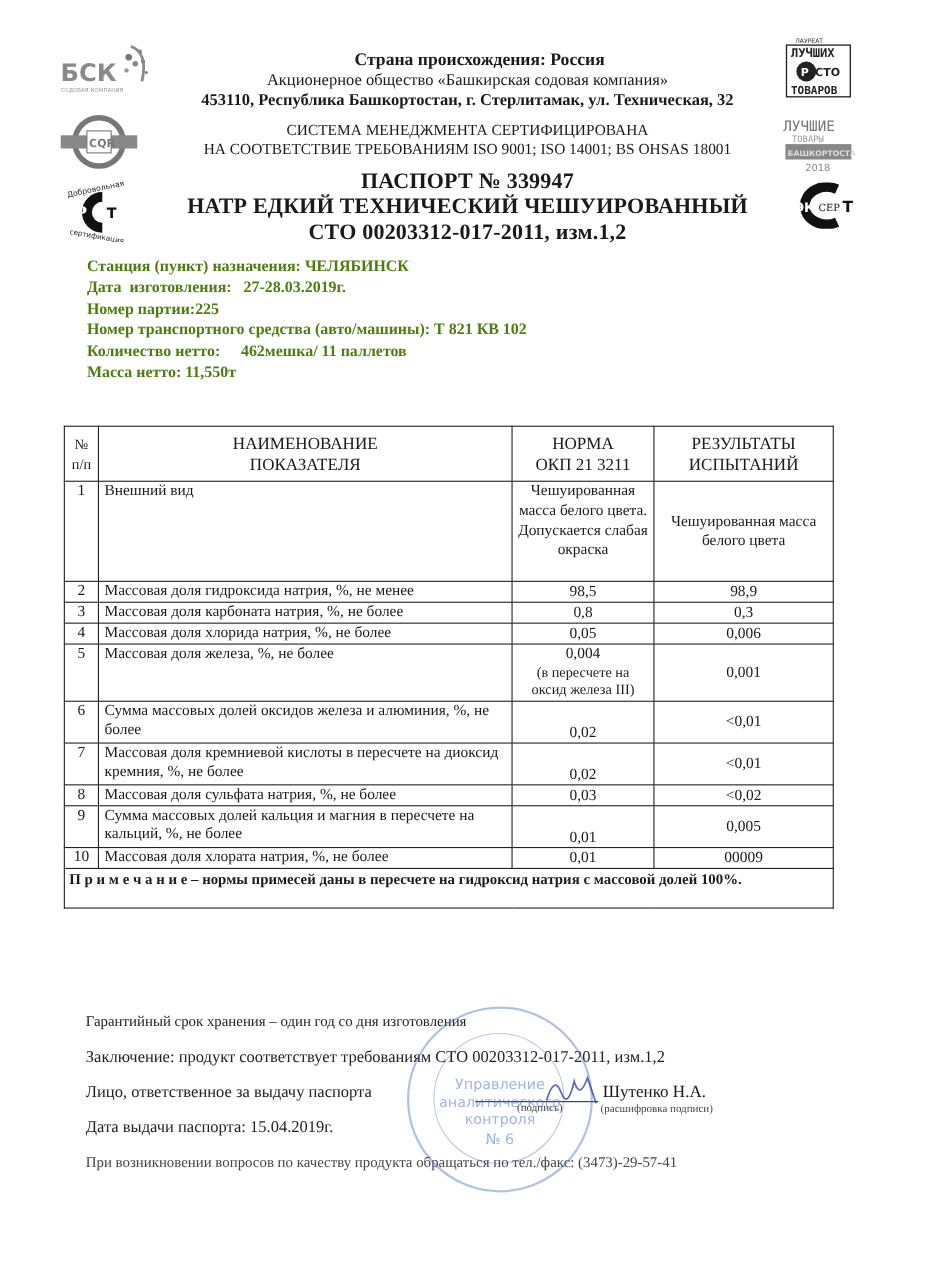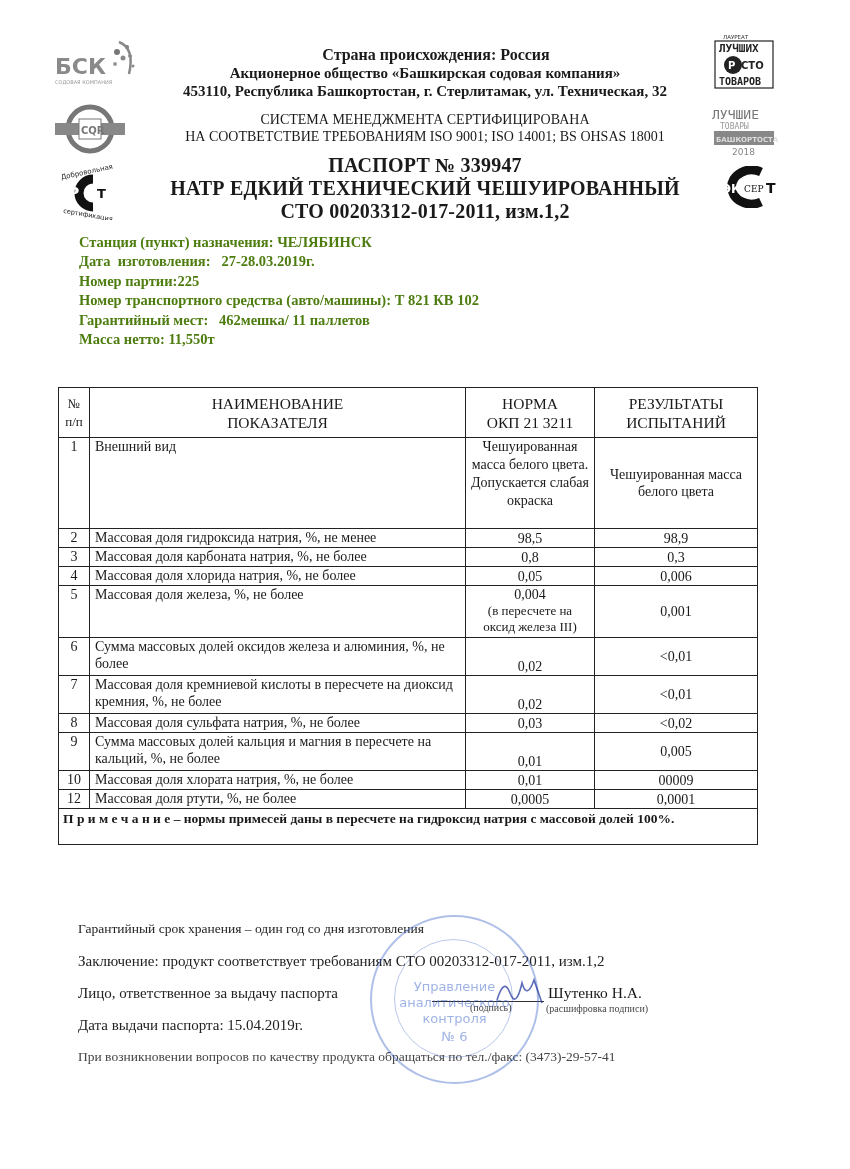--- a/index.html
+++ b/index.html
@@ -92,34 +92,34 @@
 <div class="logo" style="left:706px;top:166px;width:80px;height:42px;">
   <svg width="80" height="42" viewBox="0 0 80 42">
     <path d="M55 6 A20 17 0 1 0 55 36" stroke="#111" stroke-width="9" fill="none"></path>
     <text x="8" y="27" font-family="DejaVu Sans, sans-serif" font-size="12" font-weight="bold" fill="#fff">ТЭК</text>
     <text x="38" y="26" font-family="DejaVu Serif, serif" font-size="9" fill="#111">СЕР</text>
     <text x="60" y="27" font-family="DejaVu Sans, sans-serif" font-size="14" font-weight="bold" fill="#111">Т</text>
   </svg>
 </div>
 
 <div class="center-block hdr-line big" style="top:45px;font-weight:bold;padding-left:11px;">Страна происхождения: Россия</div>
-<div class="center-block hdr-line" style="top:64px;font-weight:bold;">Акционерное общество «Башкирская содовая компания»</div>
+<div class="center-block hdr-line" style="top:64px;font-weight:normal;">Акционерное общество «Башкирская содовая компания»</div>
 <div class="center-block hdr-line" style="top:82px;font-weight:bold;">453110, Республика Башкортостан, г. Стерлитамак, ул. Техническая, 32</div>
 <div class="center-block cert-line" style="top:111px;">СИСТЕМА МЕНЕДЖМЕНТА СЕРТИФИЦИРОВАНА</div>
 <div class="center-block cert-line" style="top:128px;">НА СООТВЕТСТВИЕ ТРЕБОВАНИЯМ ISO 9001; ISO 14001; BS OHSAS 18001</div>
 <div class="center-block title-line" style="top:154px;">ПАСПОРТ № 339947</div>
 <div class="center-block title-line" style="top:177px;">НАТР ЕДКИЙ ТЕХНИЧЕСКИЙ ЧЕШУИРОВАННЫЙ</div>
 <div class="center-block title-line" style="top:200px;">СТО 00203312-017-2011, изм.1,2</div>
 
 <div class="info">
   <div class="row"><span>Станция (пункт) назначения:</span> <span>ЧЕЛЯБИНСК</span></div>
   <div class="row"><span>Дата  изготовления:</span>   <span>27-28.03.2019г.</span></div>
   <div class="row"><span>Номер партии:</span><span>225</span></div>
   <div class="row"><span>Номер транспортного средства (авто/машины):</span> <span>Т 821 КВ 102</span></div>
-  <div class="row"><span class="gap" style="width:140px">Гарантийный мест:</span><span>462мешка/ 11 паллетов</span></div>
+  <div class="row"><span class="gap" style="width:140px">Количество нетто:</span><span>462мешка/ 11 паллетов</span></div>
   <div class="row"><span>Масса нетто:</span> <span>11,550т</span></div>
 </div>
 
 <table class="pass">
   <thead>
     <tr style="height:50px;">
       <th class="num"><span>№</span><br><span>п/п</span></th>
       <th><span>НАИМЕНОВАНИЕ</span><br><span>ПОКАЗАТЕЛЯ</span></th>
       <th><span>НОРМА</span><br><span>ОКП 21 3211</span></th>
       <th><span>РЕЗУЛЬТАТЫ</span><br><span>ИСПЫТАНИЙ</span></th>
@@ -181,26 +181,20 @@
       <td class="n">9</td>
       <td class="name">Сумма массовых долей кальция и магния в пересчете на кальций, %, не более</td>
       <td class="norm">0,01</td>
       <td class="res">0,005</td>
     </tr>
     <tr style="height:19px;">
       <td class="n">10</td>
       <td class="name">Массовая доля хлората натрия, %, не более</td>
       <td class="norm">0,01</td>
       <td class="res">00009</td>
-    </tr>
-    <tr style="height:19px;">
-      <td class="n">12</td>
-      <td class="name">Массовая доля ртути, %, не более</td>
-      <td class="norm">0,0005</td>
-      <td class="res">0,0001</td>
     </tr>
     <tr class="note">
       <td colspan="4">П р и м е ч а н и е – нормы примесей даны в пересчете на гидроксид натрия с массовой долей 100%.</td>
     </tr>
   </tbody>
 </table>
 
 <div class="foot" style="top:921px;font-size:13.5px;">Гарантийный срок хранения – один  год со дня изготовления</div>
 <div class="foot" style="top:953px;font-size:15px;">Заключение: продукт соответствует требованиям  СТО 00203312-017-2011, изм.1,2</div>
 <div class="foot" style="top:985px;font-size:15px;">Лицо, ответственное за выдачу паспорта</div>

